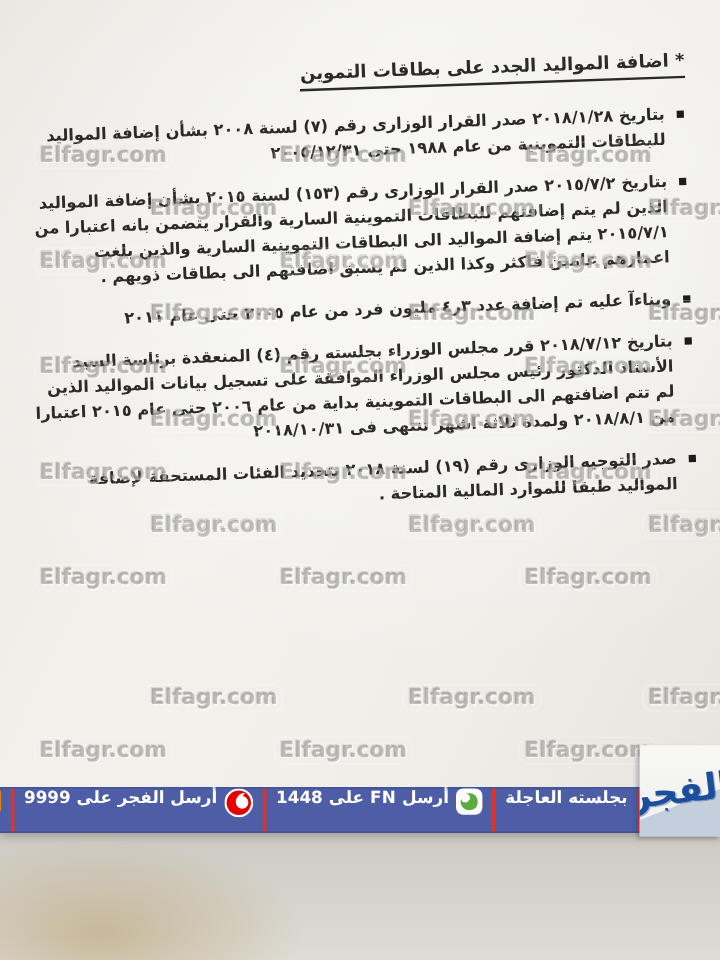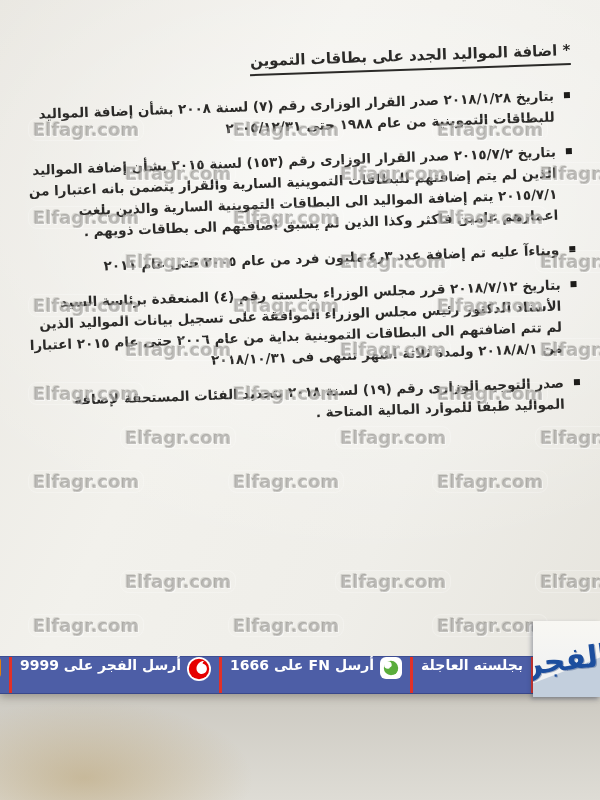--- a/index.html
+++ b/index.html
@@ -142,21 +142,21 @@
     <div class="tick-div"></div>
 
     <div class="tick-seg">
       <span class="icon-wrap etisalat-box">
         <svg width="18" height="18" viewBox="0 0 20 20">
           <circle cx="10" cy="10" r="8" fill="#5aad3c"></circle>
           <circle cx="6.6" cy="6.6" r="4.2" fill="#ffffff"></circle>
           <circle cx="12.5" cy="12.5" r="4.6" fill="#5aad3c"></circle>
         </svg>
       </span>
-      <span class="lbl">أرسل FN على 1666</span>
+      <span class="lbl">أرسل FN على 1448</span>
     </div>
 
     <div class="tick-div"></div>
 
     <div class="tick-seg">
       <span class="icon-wrap">
         <svg width="24" height="24" viewBox="0 0 24 24">
           <circle cx="12" cy="12" r="12" fill="#ffffff"></circle>
           <circle cx="12" cy="12" r="10.2" fill="#e60000"></circle>
           <path d="M15.6 3.9c-3.6 1-6.1 4.1-6.1 7.5 0 3.1 2.4 5.5 5.2 5.5 2.9 0 5.2-2.3 5.2-5.2 0-2.6-1.8-4.7-4.3-5.2.1-1 .7-2 1.6-2.5-.5-.12-1.1-.15-1.6-.1z" fill="#ffffff"></path>

